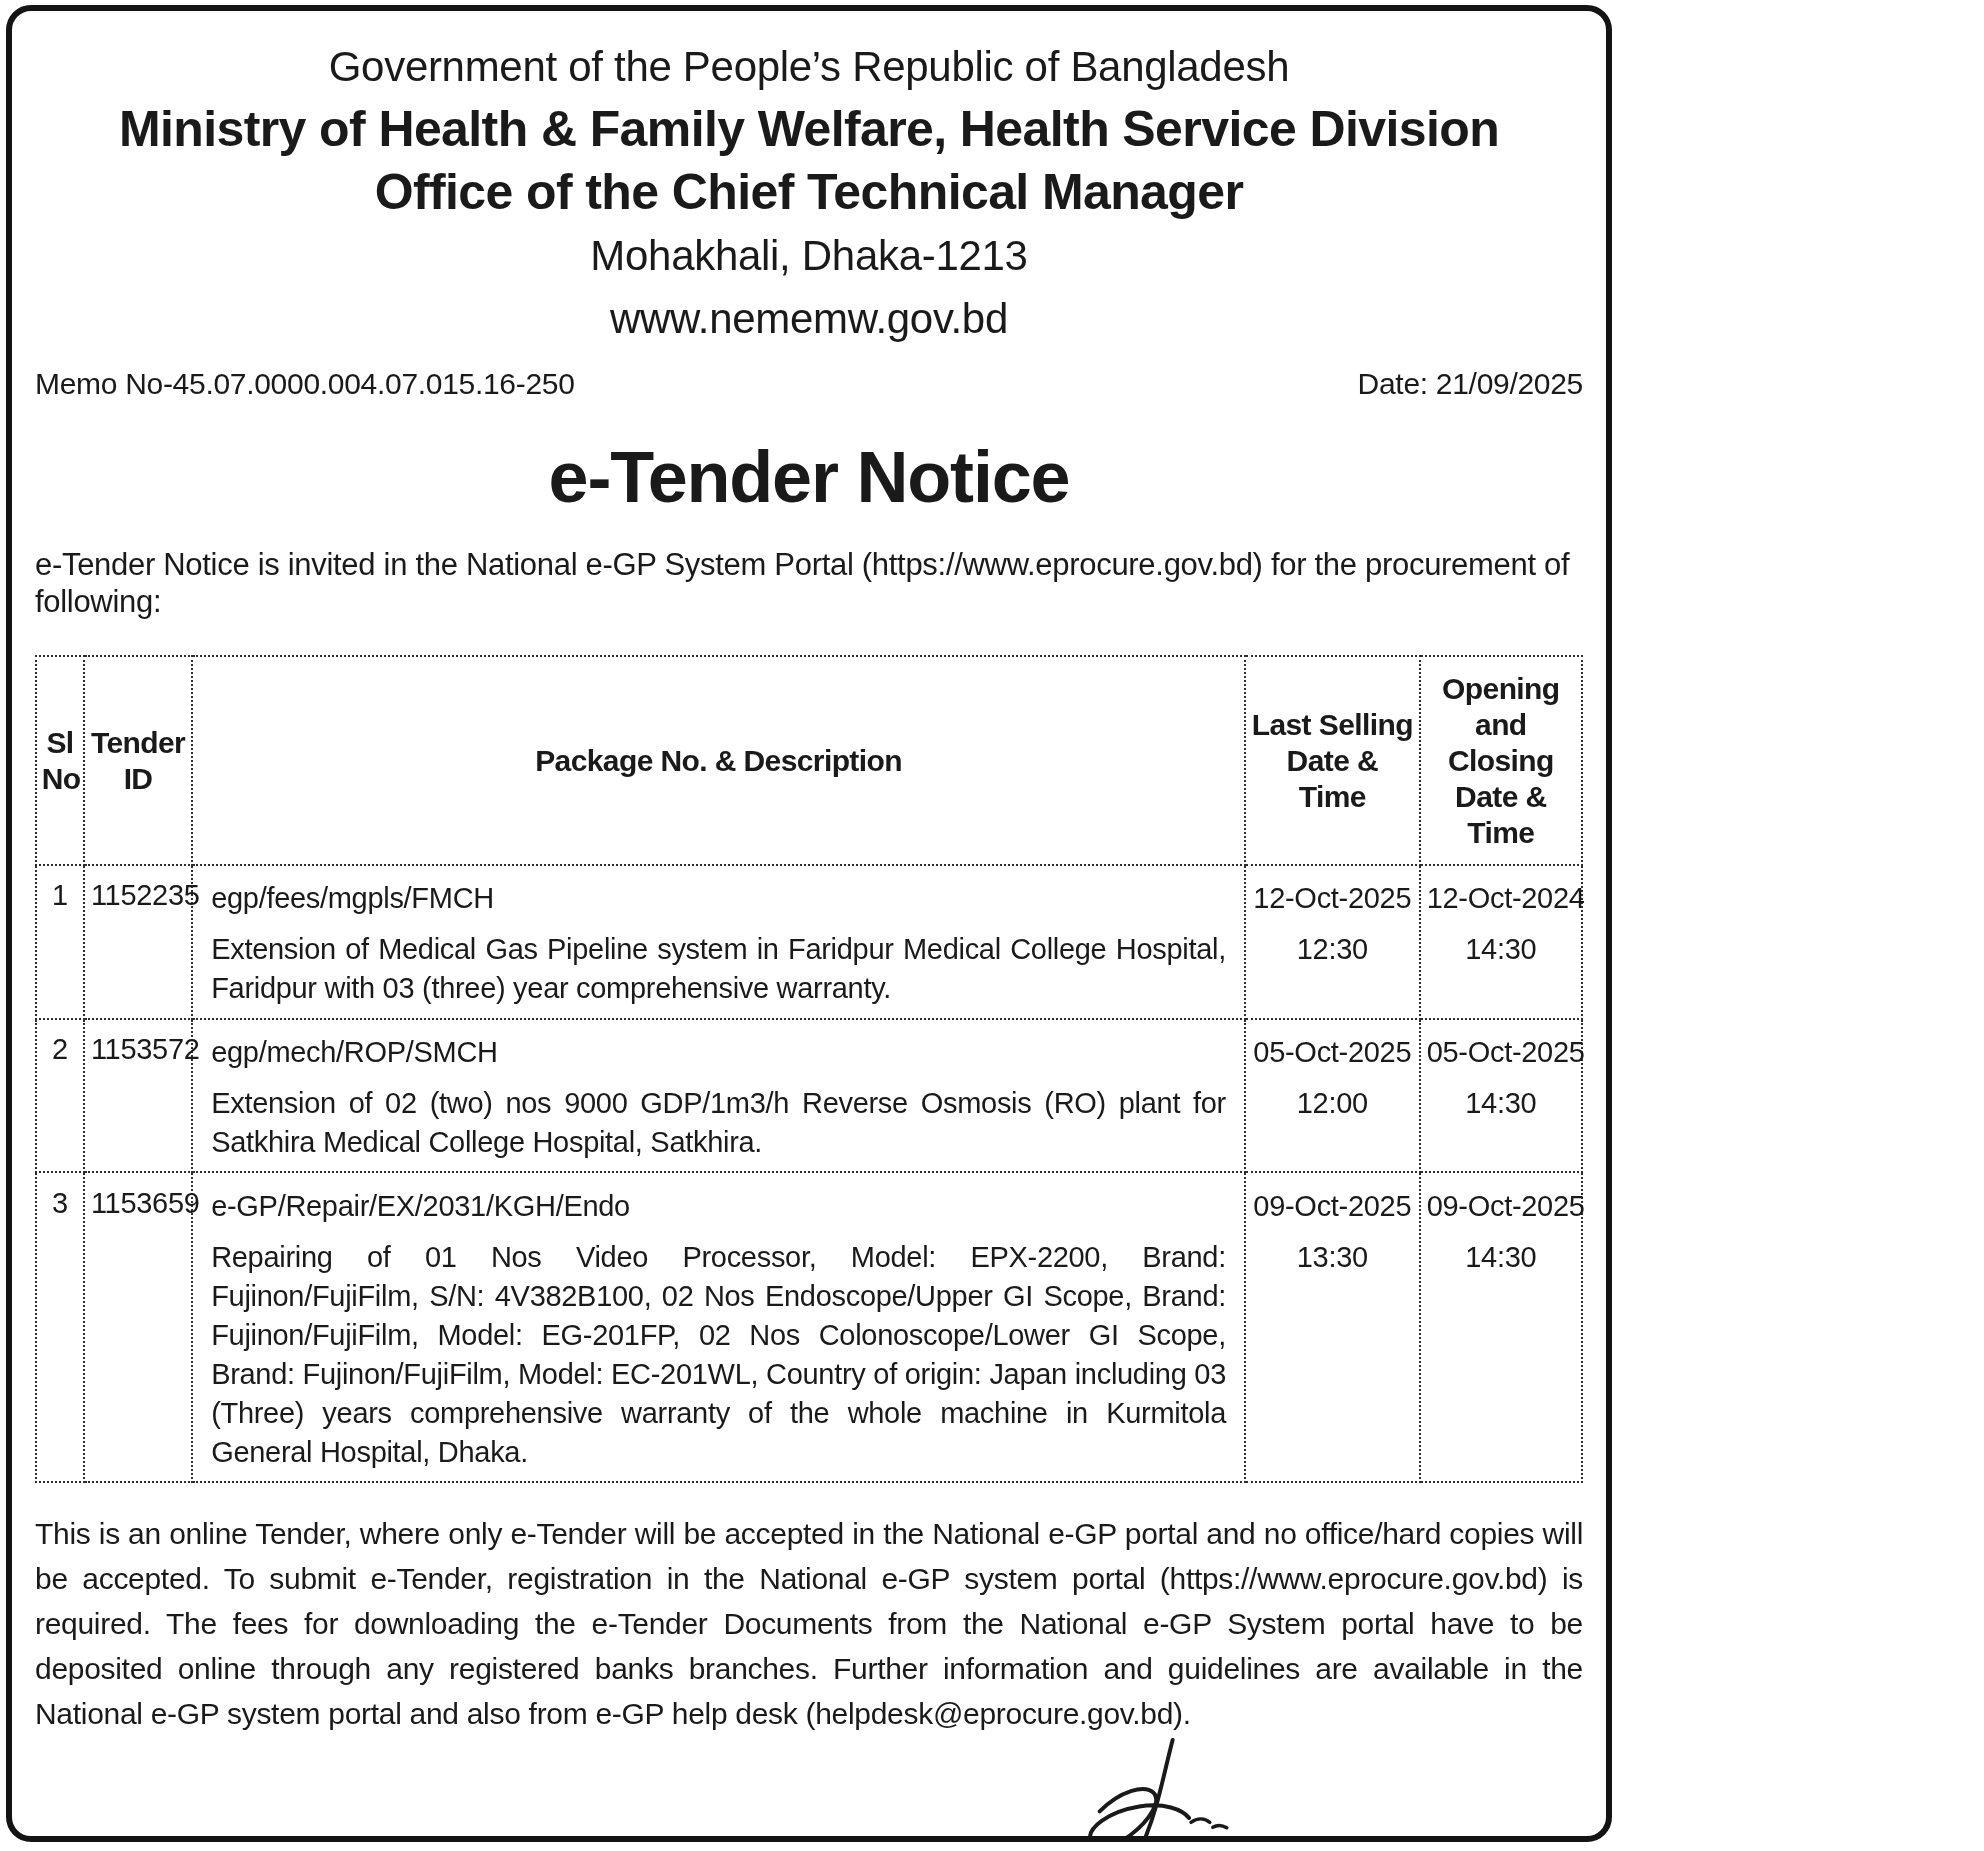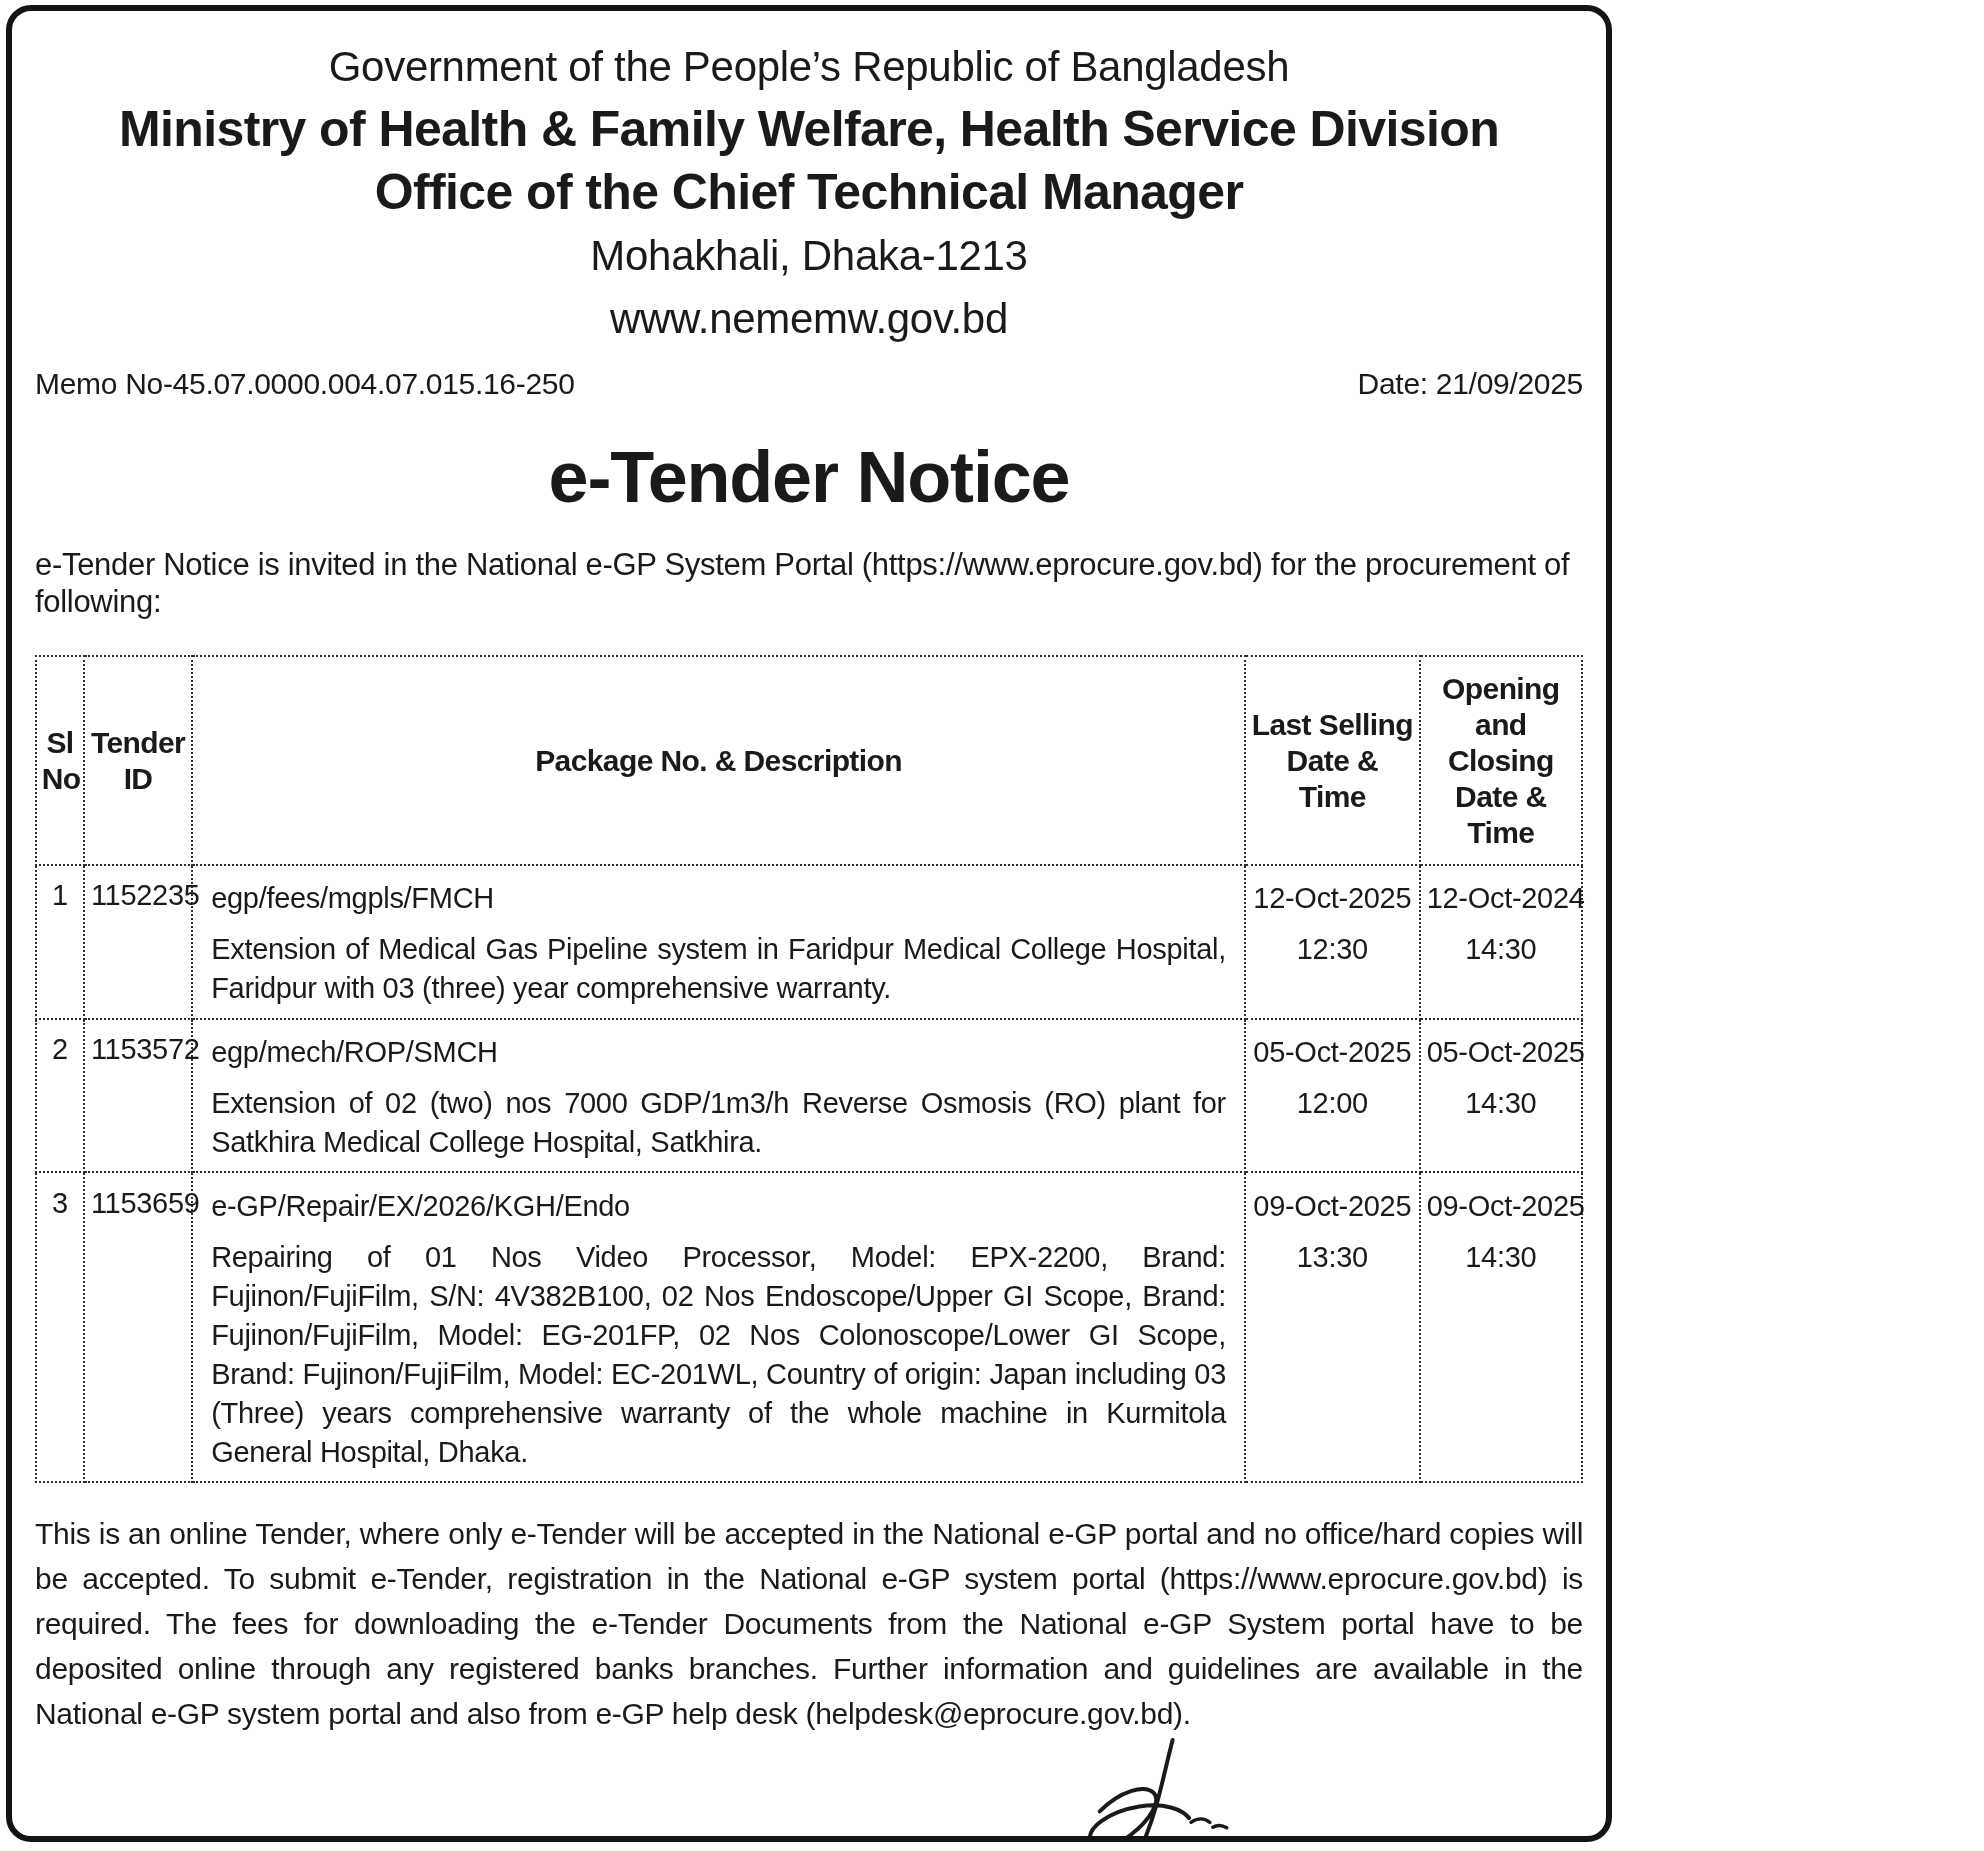--- a/index.html
+++ b/index.html
@@ -198,36 +198,36 @@
             <td class="cell-center">
               <div class="dt-line">12-Oct-2024</div>
               <div class="tm-line">14:30</div>
             </td>
           </tr>
           <tr>
             <td class="cell-center">2</td>
             <td class="cell-center">1153572</td>
             <td class="pkg-cell">
               <div class="pkg-name">egp/mech/ROP/SMCH</div>
-              <div class="pkg-desc">Extension of 02 (two) nos 7000 GDP/1m3/h Reverse Osmosis (RO) plant for Satkhira Medical College Hospital, Satkhira.</div>
+              <div class="pkg-desc">Extension of 02 (two) nos 9000 GDP/1m3/h Reverse Osmosis (RO) plant for Satkhira Medical College Hospital, Satkhira.</div>
             </td>
             <td class="cell-center">
               <div class="dt-line">05-Oct-2025</div>
               <div class="tm-line">12:00</div>
             </td>
             <td class="cell-center">
               <div class="dt-line">05-Oct-2025</div>
               <div class="tm-line">14:30</div>
             </td>
           </tr>
           <tr>
             <td class="cell-center">3</td>
             <td class="cell-center">1153659</td>
             <td class="pkg-cell">
-              <div class="pkg-name">e-GP/Repair/EX/2026/KGH/Endo</div>
+              <div class="pkg-name">e-GP/Repair/EX/2031/KGH/Endo</div>
               <div class="pkg-desc">Repairing of 01 Nos Video Processor, Model: EPX-2200, Brand: Fujinon/FujiFilm, S/N: 4V382B100, 02 Nos Endoscope/Upper GI Scope, Brand: Fujinon/FujiFilm, Model: EG-201FP, 02 Nos Colonoscope/Lower GI Scope, Brand: Fujinon/FujiFilm, Model: EC-201WL, Country of origin: Japan including 03 (Three) years comprehensive warranty of the whole machine in Kurmitola General Hospital, Dhaka.</div>
             </td>
             <td class="cell-center">
               <div class="dt-line">09-Oct-2025</div>
               <div class="tm-line">13:30</div>
             </td>
             <td class="cell-center">
               <div class="dt-line">09-Oct-2025</div>
               <div class="tm-line">14:30</div>
             </td>

